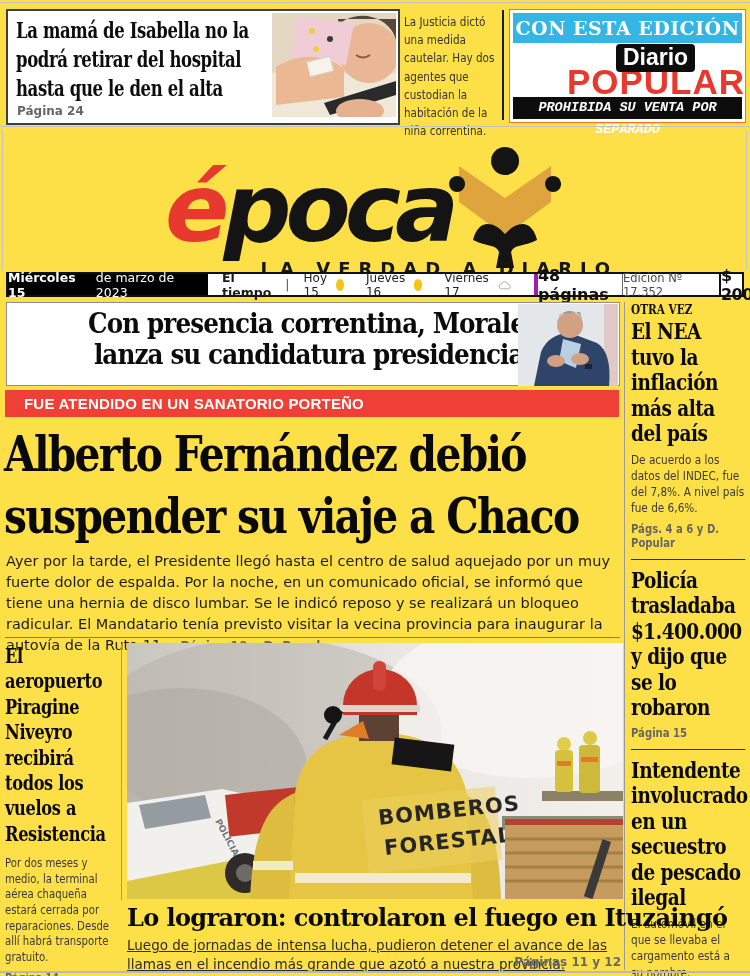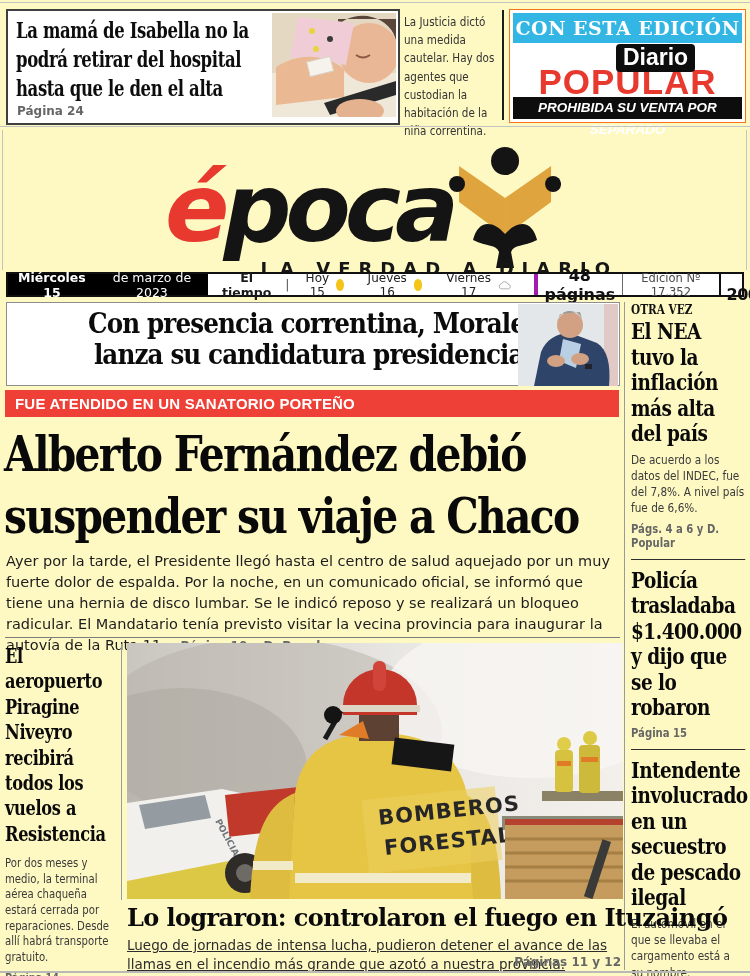--- a/index.html
+++ b/index.html
@@ -1,16 +1,16 @@
 <!DOCTYPE html>
 <html><head>
 <meta charset="utf-8">
 <style>
   html,body{margin:0;padding:0;background:#fff;}
-  #page{position:relative;width:750px;height:976px;background:#fef9c3;overflow:hidden;
+  #page{position:relative;width:750px;height:976px;background:#fde047;overflow:hidden;
         font-family:"DejaVu Sans",sans-serif;color:#111;}
   .hairline{position:absolute;background:#c3c3c3;}
   .serif{font-family:"DejaVu Serif",serif;}
   .cx{transform:scaleX(var(--sx,.85));transform-origin:0 0;}
   .cxc{transform:scaleX(var(--sx,.9));transform-origin:50% 0;}
   .pageref{font-family:"DejaVu Sans",sans-serif;font-weight:bold;color:#666;font-size:12px;}
 
   
   #topleft{position:absolute;left:6px;top:9px;width:390px;height:112px;border:2px solid #3f3f3f;background:#fff;}
   #topleft .hl{position:absolute;left:8px;top:5px;--sx:.75;}
@@ -19,36 +19,36 @@
   #babyphoto{position:absolute;right:2px;top:2px;}
   #topmid{position:absolute;left:404px;top:13px;width:118px;--sx:.8;font-size:13px;line-height:18.2px;color:#333;}
   #topdivider{position:absolute;left:502px;top:10px;width:2px;height:110px;background:#1c1c1c;}
   #promo{position:absolute;left:509px;top:9px;width:235px;height:112px;border:1px solid #f97316;background:#fff;}
   #promo .band{position:absolute;left:3px;right:3px;top:3px;height:30px;background:#34b6e4;color:#fff;
     font-family:"DejaVu Serif",serif;font-weight:bold;font-size:19px;text-align:center;line-height:31px;letter-spacing:.5px;}
   #promo .logo{position:absolute;left:0;right:0;top:34px;height:54px;text-align:center;}
   #dp-top{display:inline-block;position:relative;left:28px;background:#0d0d0d;color:#fff;border-radius:4px;
     font-family:"Liberation Sans",sans-serif;font-weight:bold;font-size:23px;padding:0 7px 2px;line-height:26px;z-index:2;}
   #dp-tail{position:absolute;left:158px;top:58px;width:0;height:0;border-left:9px solid transparent;border-top:9px solid #0d0d0d;}
-  #dp-bottom{margin-top:-7px;font-family:"Liberation Sans",sans-serif;font-weight:bold;font-size:35px;letter-spacing:1px;color:#e8392f;line-height:34px;}
+  #dp-bottom{margin-top:-7px;font-family:"Liberation Sans",sans-serif;font-weight:bold;font-size:35px;letter-spacing:1px;color:#e8392f;line-height:34px;text-align:right;}
   #promo .foot{position:absolute;left:3px;right:3px;bottom:3px;height:22px;background:#0d0d0d;color:#fff;
-    font-family:Liberation Sans, sans-serif;font-style:italic;font-weight:bold;font-size:13.5px;text-align:center;line-height:22px;}
+    font-family:Liberation Mono, monospace;font-style:italic;font-weight:bold;font-size:13.5px;text-align:center;line-height:22px;}
 
   
   #masthead{position:absolute;left:0;top:128px;width:750px;height:142px;}
   #logo-row{position:absolute;left:50%;top:16px;transform:translateX(-53%);display:flex;align-items:flex-end;}
   #wordmark{font-family:"DejaVu Sans",sans-serif;font-weight:bold;font-style:italic;font-size:95px;line-height:120px;letter-spacing:-6px;color:#141414;}
   #wordmark .e{color:#e8392f;}
   #reader{margin-left:-4px;margin-top:2px;}
   #tagline{position:absolute;left:50%;top:130px;transform:translateX(-32%);
     font-size:18px;font-weight:bold;letter-spacing:8px;color:#161616;white-space:nowrap;text-align:right;}
 
   
   #datebar{position:absolute;left:6px;top:272px;width:738px;height:25px;border:2px solid #101010;display:flex;align-items:stretch;background:#fff;box-sizing:border-box;}
-  #datebar .seg{display:flex;align-items:center;justify-content:center;text-align:center;}
+  #datebar .seg{display:flex;align-items:center;justify-content:center;}
   #d-date{flex:0 0 200px;background:#000;color:#fff;font-size:12.5px;}
   #d-weather{flex:1;padding-left:14px;justify-content:flex-start;font-size:12.5px;color:#1a1a1a;}
   #d-weather .sep{margin:0 14px;color:#555;}
   .wday{display:flex;align-items:center;margin-right:22px;font-size:12px;color:#222;font-weight:500;}
   .sun{width:12px;height:12px;border-radius:50%;background:#f4c516;margin-left:5px;}
   .cloudi{margin-left:5px;}
   #d-pages{flex:0 0 84px;border-left:4px solid #a21caf;font-weight:bold;font-size:16px;}
   #d-edition{flex:0 0 96px;border-left:1px solid #6a6a6a;font-size:11.5px;color:#4a4a4a;}
   #d-price{flex:0 0 70px;border-left:2px solid #101010;font-weight:bold;font-size:16px;letter-spacing:-.5px;}
 
@@ -63,21 +63,21 @@
   #sidebar-line{position:absolute;left:624px;top:302px;width:1px;height:668px;background:#9a9a9a;}
   #sidebar{position:absolute;left:631px;top:302px;width:136px;--sx:.84;}
   .sb-kicker{font-family:"DejaVu Serif",serif;font-weight:900;font-size:12.5px;color:#101010;margin-bottom:2px;}
   .sb-hl{font-family:"DejaVu Serif",serif;font-weight:900;font-size:22px;line-height:25.5px;letter-spacing:-.6px;color:#0a0a0a;}
   .sb-body{font-size:12.5px;line-height:16.3px;color:#3a3a3a;margin-top:5px;}
   .sb-ref{font-weight:bold;font-size:12px;color:#666;margin-top:5px;}
   .sb-div{border-top:1.5px solid #2e2e2e;margin:9px 0 8px;}
 
   
   #redbar{position:absolute;left:5px;top:390px;width:614px;height:27px;background:#ee4036;color:#fff;
-    font-family:"Liberation Sans",sans-serif;font-weight:bold;font-size:15px;line-height:27px;padding-left:10px;letter-spacing:.2px;box-sizing:border-box;}
+    font-family:"Liberation Sans",sans-serif;font-weight:bold;font-size:15px;line-height:27px;padding-left:19px;letter-spacing:.2px;box-sizing:border-box;}
   #mainhl{position:absolute;left:4px;top:423px;--sx:.85;}
   #mainhl div{white-space:nowrap;font-family:"DejaVu Serif",serif;font-weight:900;font-size:48px;line-height:62px;letter-spacing:-2px;color:#090909;}
   #mainbody{position:absolute;left:6px;top:551px;width:612px;font-size:14.5px;line-height:21px;color:#1d1d1d;}
   #mainbody .pageref{margin-left:10px;}
   #mainrule{position:absolute;left:5px;top:637px;width:615px;height:1px;background:#7d7d7d;}
 
   
   #airport{position:absolute;left:5px;top:644px;width:140px;--sx:.81;}
   #airport .hl{font-family:"DejaVu Serif",serif;font-weight:900;font-size:20px;line-height:25.4px;letter-spacing:-.4px;color:#0a0a0a;}
   #airport .body{font-size:12.5px;line-height:15.6px;color:#3a3a3a;margin-top:8px;}

